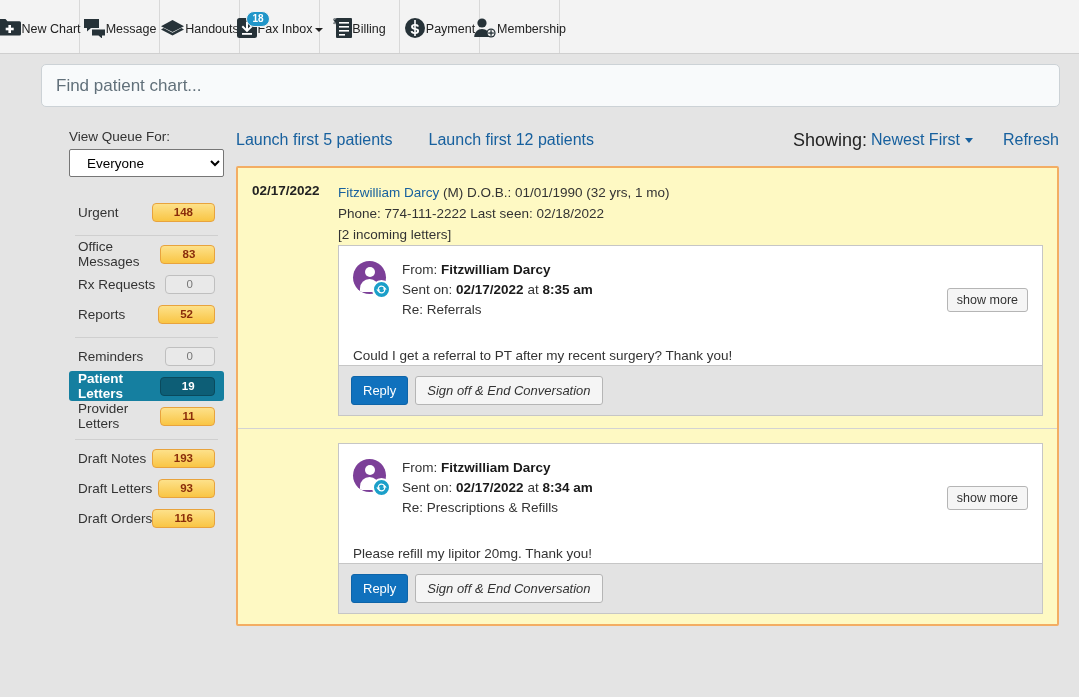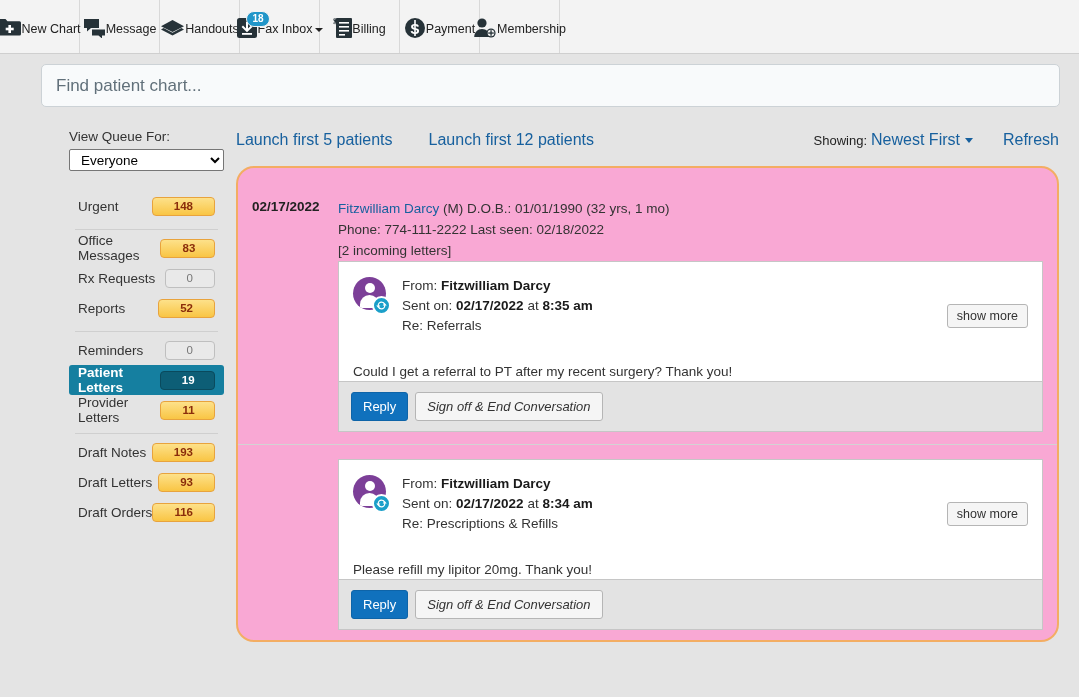--- a/index.html
+++ b/index.html
@@ -86,27 +86,27 @@
   }
   .search-input::placeholder { color: #61707a; }
 
   
   .layout { display: flex; padding: 22px 20px 0 41px; margin-left: 28px; }
 
   
   .sidebar { width: 167px; flex: 0 0 167px; padding-right: 12px; }
   .queue-label { font-size: 13.5px; color: #333; margin-bottom: 5px; }
   .queue-select {
-    width: 155px; height: 22px;
+    width: 155px; height: 28px;
     font-size: 13.5px;
     font-family: "Liberation Sans", sans-serif;
     border: 1px solid #767676;
     border-radius: 2px;
     background: #fff;
-    padding: 0 7px;
+    padding: 0 13px;
     color: #000;
   }
   .nav-list { margin-top: 20px; }
   .nav-item {
     display: flex;
     align-items: center;
     justify-content: space-between;
     height: 30px;
     padding: 0 9px 0 9px;
     font-size: 13.5px;
@@ -153,38 +153,38 @@
     margin-bottom: 15px;
   }
   .link {
     color: #17609e;
     font-size: 16px;
     text-decoration: none;
     cursor: pointer;
   }
   .launch-5 { margin-right: 36px; }
   .spacer { flex: 1; }
-  .showing-label { font-size: 13px; color: #222; margin-right: 4px; }
+  .showing-label { font-size: 18px; color: #222; margin-right: 4px; }
   .caret-link {
     display: inline-block;
     width: 0; height: 0;
     border-left: 4px solid transparent;
     border-right: 4px solid transparent;
     border-top: 5px solid #17609e;
     margin-left: 5px;
     vertical-align: 2px;
   }
   .refresh-link { margin-left: 30px; }
 
   
   .patient-card {
     border: 2px solid #f3ad63;
-    border-radius: 18px;
-    background: #f9a8d4;
-    padding: 30px 0 10px 0;
+    border-radius: 2px;
+    background: #fef9c3;
+    padding: 14px 0 10px 0;
   }
   .patient-head { display: flex; padding: 0 14px 0 14px; }
   .patient-date {
     font-size: 13.5px;
     font-weight: bold;
     color: #222;
     width: 86px;
     flex: 0 0 86px;
     padding-top: 1px;
   }

